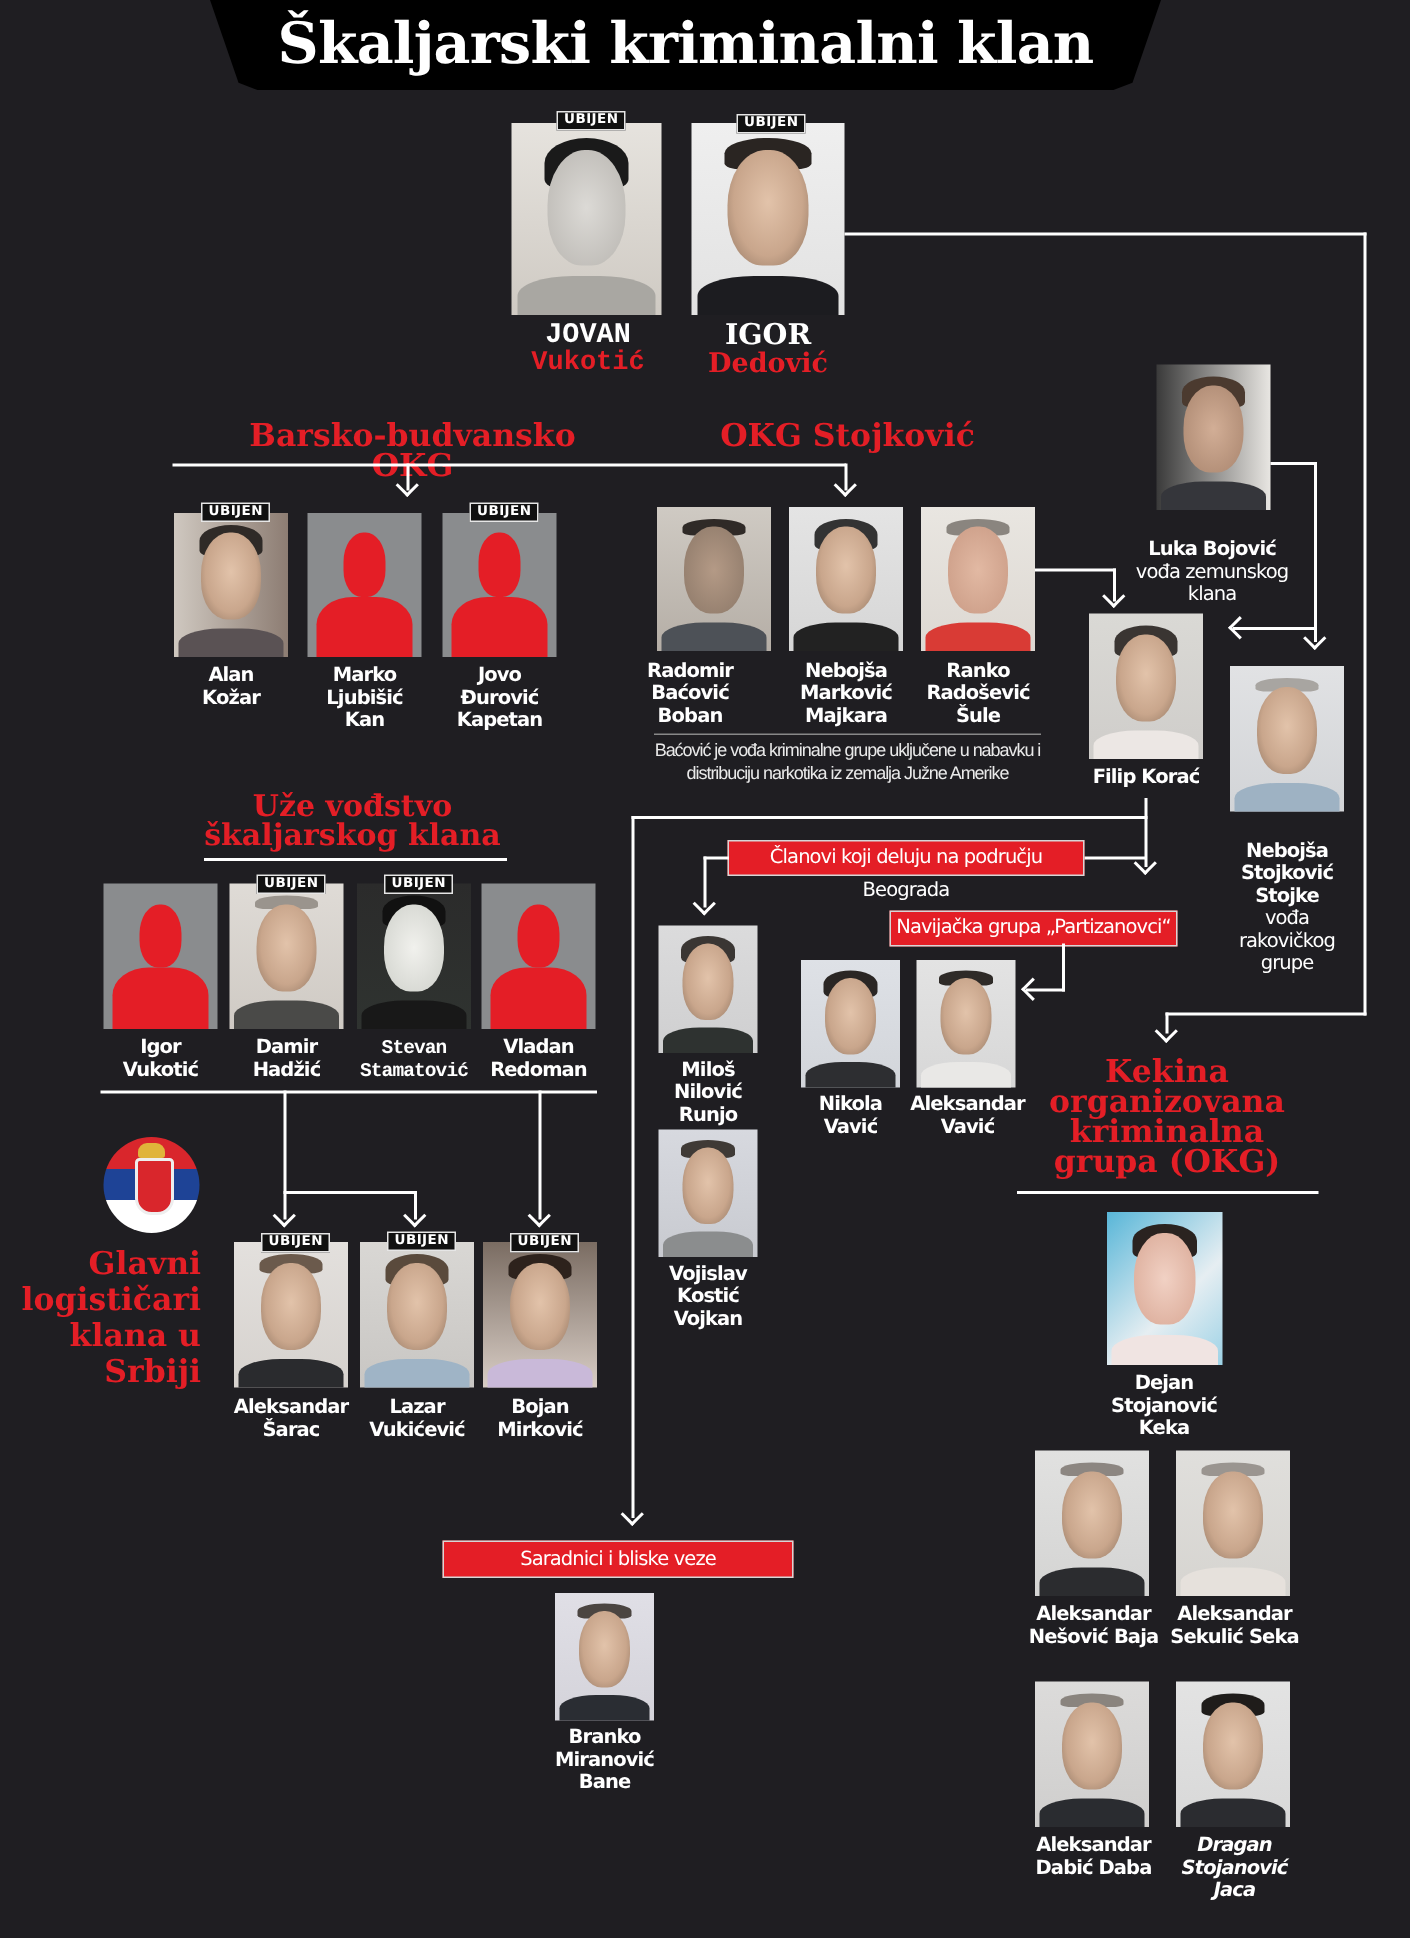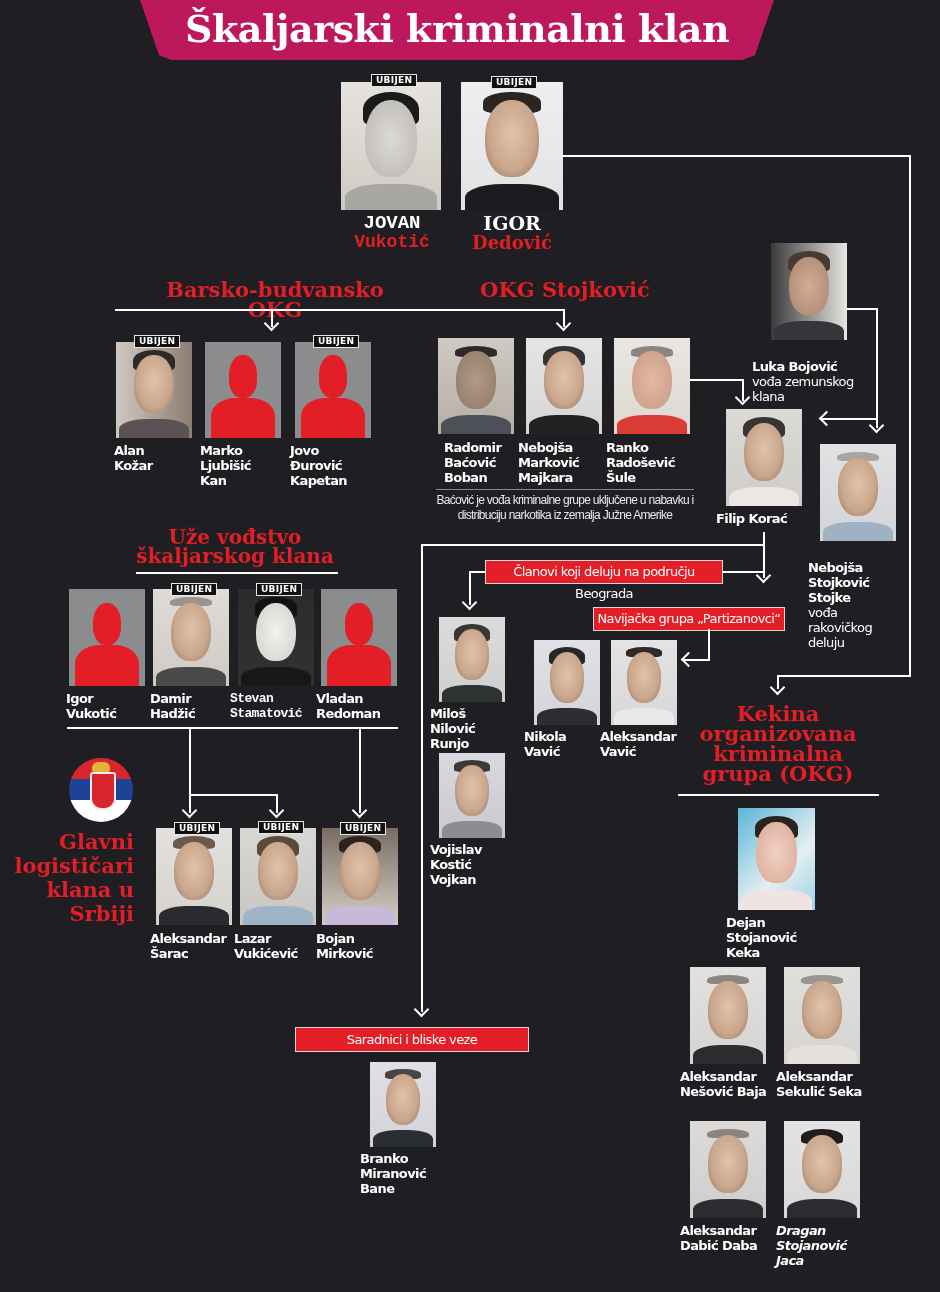--- a/index.html
+++ b/index.html
@@ -3,21 +3,21 @@
 <meta charset="utf-8">
 <style>
   html, body { margin: 0; padding: 0; }
   body {
     width: 940px; height: 1292px; background: #1f1e22; position: relative; overflow: hidden;
     font-family: "Liberation Sans", "DejaVu Sans", sans-serif; color: #fff;
   }
   .abs { position: absolute; }
   .title-banner {
     left: 140px; top: 0; width: 634px; height: 60px;
-    background: #be185d;
+    background: #000000;
     clip-path: polygon(0 0, 100% 0, 97% 92%, 95% 100%, 5% 100%, 3% 92%);
     border-radius: 0 0 14px 14px;
     display: flex; align-items: center; justify-content: center;
   }
   .title-banner span {
     font-family: "DejaVu Serif", "Liberation Serif", serif; font-weight: bold;
     font-size: 38px; color: #fff; letter-spacing: -0.5px; margin-top: -4px;
   }
   .serif-red {
     font-family: "DejaVu Serif", "Liberation Serif", serif; font-weight: bold; color: #e41e26;
@@ -55,21 +55,21 @@
   .silhouette .body {
     position: absolute; left: 8%; top: 58%; width: 84%; height: 50%;
     background: #e41e26; border-radius: 38% 38% 0 0;
   }
   .badge {
     position: absolute; background: #111; color: #fff; border: 1.5px solid #e6e6e6;
     font-size: 9px; font-weight: bold; padding: 0 4px; height: 11px; line-height: 11px;
     letter-spacing: 0.3px; font-family: "DejaVu Sans", sans-serif;
   }
   .name {
-    position: absolute; text-align: left; font-weight: bold; font-size: 13px; line-height: 15px;
+    position: absolute; text-align: center; font-weight: bold; font-size: 13px; line-height: 15px;
     font-family: "DejaVu Sans", sans-serif; letter-spacing: -0.6px; white-space: pre-line;
   }
   .name .sub { font-weight: normal; display: block; letter-spacing: -0.6px; }
   .top-name {
     position: absolute; text-align: center; font-family: "DejaVu Serif", serif; font-weight: bold;
     line-height: 19px;
   }
   .top-name .first { color: #fff; font-size: 19px; display: block; }
   .top-name .last { color: #e41e26; font-size: 18px; display: block; }
   .red-label {
@@ -169,21 +169,21 @@
   <div class="hair" style="background:#333;"></div>
     <div class="face"></div>
     <div class="shoulders" style="background:#222;"></div>
 </div>
 <div class="abs photo" style="left:614px;top:338px;width:76px;height:96px;background:linear-gradient(180deg,#e9e6e1,#ddd8d2);">
   <div class="hair" style="background:#8a857f;height:12%;"></div>
     <div class="face" style="background:radial-gradient(ellipse,#e2b9a3,#c99a84);"></div>
     <div class="shoulders" style="background:#d93b35;"></div>
 </div>
 
-<div class="name" style="left:444px;top:440px;width:88px;">Radomir
+<div class="name" style="left:416px;top:440px;width:88px;">Radomir
 Baćović
 Boban</div>
 <div class="name" style="left:518px;top:440px;width:92px;">Nebojša
 Marković
 Majkara</div>
 <div class="name" style="left:606px;top:440px;width:92px;">Ranko
 Radošević
 Šule</div>
 
 <div class="abs hline" style="left:436px;top:489px;width:258px;height:1px;background:#888;"></div>
@@ -221,21 +221,21 @@
 <div class="abs photo" style="left:820px;top:444px;width:76px;height:97px;background:linear-gradient(180deg,#e1e2e4,#d2d4d7);">
   <div class="hair" style="background:#a8a5a1;height:10%;"></div>
     <div class="face"></div>
     <div class="shoulders" style="background:#9eb2c3;"></div>
 </div>
 <div class="name" style="left:808px;top:545px;width:100px;">
   <span>Nebojša
 Stojković
 Stojke</span><span class="sub">vođa
 rakovičkog
-deluju</span>
+grupe</span>
 </div>
 
 <div class="abs vline" style="left:763px;top:532px;height:46px;"></div>
 <div class="abs arrow down" style="left:758px;top:570px;"></div>
 <div class="abs hline" style="left:421px;top:544px;width:344px;"></div>
 <div class="abs vline" style="left:421px;top:544px;height:468px;"></div>
 <div class="abs arrow down" style="left:416px;top:1004px;"></div>
 <div class="abs hline" style="left:722px;top:571px;width:42px;"></div>
 
 <div class="red-label" style="left:485px;top:560px;width:236px;height:22px;line-height:22px;">Članovi koji deluju na području Beograda</div>

